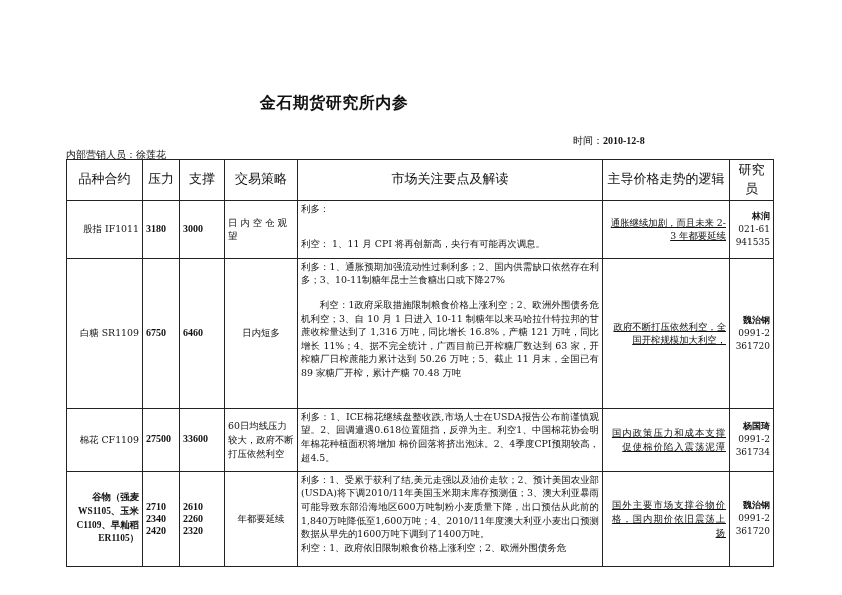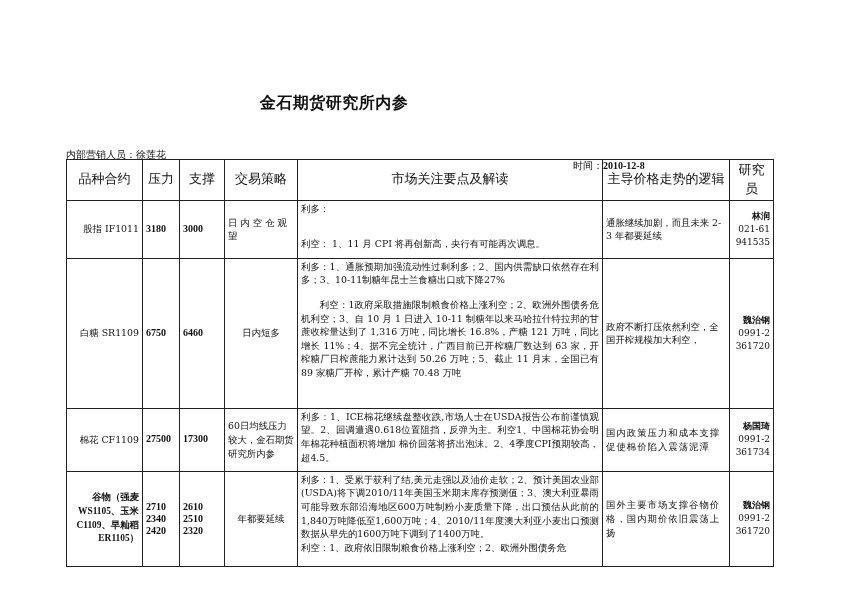--- a/index.html
+++ b/index.html
@@ -1,33 +1,33 @@
 <!DOCTYPE html>
 <html><head>
 <meta charset="utf-8">
 <style>
   html, body { margin: 0; padding: 0; background: #ffffff; }
   body { width: 842px; height: 595px; position: relative; overflow: hidden;
          font-family: "DejaVu Serif", "Liberation Serif", serif; color: #111; }
   .title { position: absolute; left: 0; width: 668px; top: 93px; text-align: center;
            font-size: 16px; font-weight: bold; letter-spacing: 0.5px; }
   .meta-left { position: absolute; left: 66px; top: 148px; font-size: 10px; }
-  .meta-right { position: absolute; left: 573px; top: 134px; font-size: 10px; margin-top: 25px; }
+  .meta-right { position: absolute; left: 573px; top: 134px; font-size: 10px; }
   .meta-right .v, .meta-left .v { font-weight: normal; }
   .meta-right .date { font-weight: bold; font-family: "Liberation Serif", serif; }
   table.main { position: absolute; left: 66px; top: 159px; border-collapse: collapse;
                table-layout: fixed; width: 707px; font-size: 9.4px; }
   table.main td, table.main th { border: 1px solid #222; padding: 1px 3px; vertical-align: middle; line-height: 1.45; }
   table.main th { font-weight: normal; height: 15px; text-align: center; font-size: 13px; }
   .c-name { text-align: right; }
   .c-num { font-weight: bold; font-family: "Liberation Serif", serif; font-size: 10px; }
   .c-strat { text-align: center; }
   .c-strat.left { text-align: left; }
   .c-focus { text-align: left; vertical-align: top !important; text-align: justify; }
-  .c-logic { text-align: left; }
+  .c-logic { text-align: right; text-decoration: underline; }
   .c-analyst { text-align: right; font-size: 9px; line-height: 1.5; }
   .analyst-name { font-weight: bold; display: block; }
   .analyst-phone { display: block; }
   .para { display: block; }
   .gap { display: block; height: 11px; }
   .indent { text-indent: 2em; }
   .nums-stack span { display: block; line-height: 1.2; }
 </style>
 </head>
 <body>
@@ -96,41 +96,41 @@
       <td class="c-analyst">
         <span class="analyst-name">魏治钢</span>
         <span class="analyst-phone">0991-2</span>
         <span class="analyst-phone">361720</span>
       </td>
     </tr>
 
     <tr style="height:63px">
       <td class="c-name">棉花 CF1109</td>
       <td class="c-num">27500</td>
-      <td class="c-num">17300</td>
-      <td class="c-strat left">60日均线压力较大，金石期货研究所内参</td>
+      <td class="c-num">33600</td>
+      <td class="c-strat left">60日均线压力较大，政府不断打压依然利空</td>
       <td class="c-focus">利多：1、ICE棉花继续盘整收跌,市场人士在USDA报告公布前谨慎观望。2、回调遭遇0.618位置阻挡，反弹为主。利空1、中国棉花协会明年棉花种植面积将增加 棉价回落将挤出泡沫。2、4季度CPI预期较高，超4.5。</td>
       <td class="c-logic" style="letter-spacing:1px">国内政策压力和成本支撑促使棉价陷入震荡泥潭</td>
       <td class="c-analyst">
         <span class="analyst-name">杨国琦</span>
         <span class="analyst-phone">0991-2</span>
         <span class="analyst-phone">361734</span>
       </td>
     </tr>
 
     <tr style="height:95px">
       <td class="c-name" style="font-weight:bold;font-family:'Liberation Serif',serif">谷物（强麦WS1105、玉米C1109、早籼稻ER1105）</td>
       <td class="c-num nums-stack">
         <span>2710</span>
         <span>2340</span>
         <span>2420</span>
       </td>
       <td class="c-num nums-stack">
         <span>2610</span>
-        <span>2510</span>
+        <span>2260</span>
         <span>2320</span>
       </td>
       <td class="c-strat">年都要延续</td>
       <td class="c-focus">
         <span class="para">利多：1、受累于获利了结,美元走强以及油价走软；2、预计美国农业部(USDA)将下调2010/11年美国玉米期末库存预测值；3、澳大利亚暴雨可能导致东部沿海地区600万吨制粉小麦质量下降，出口预估从此前的1,840万吨降低至1,600万吨；4、2010/11年度澳大利亚小麦出口预测数据从早先的1600万吨下调到了1400万吨。</span>
         <span class="para">利空：1、政府依旧限制粮食价格上涨利空；2、欧洲外围债务危</span>
       </td>
       <td class="c-logic" style="letter-spacing:1px">国外主要市场支撑谷物价格，国内期价依旧震荡上扬</td>
       <td class="c-analyst">
         <span class="analyst-name">魏治钢</span>

